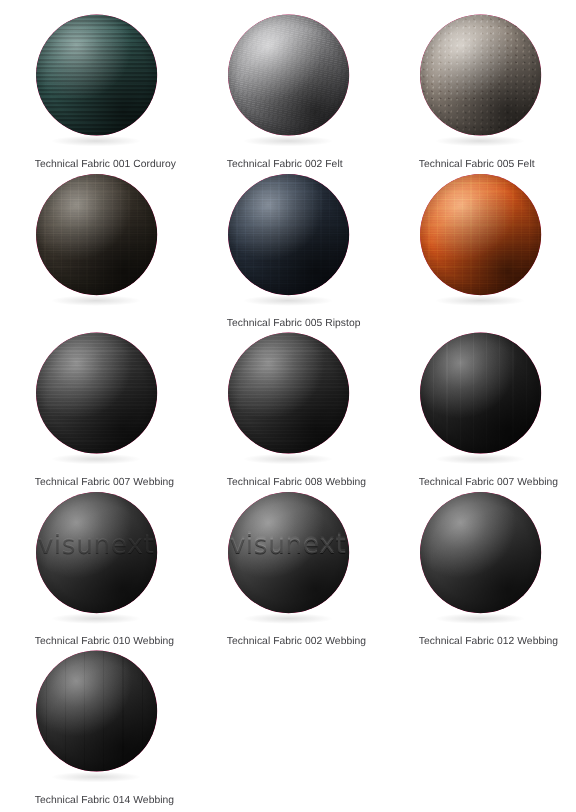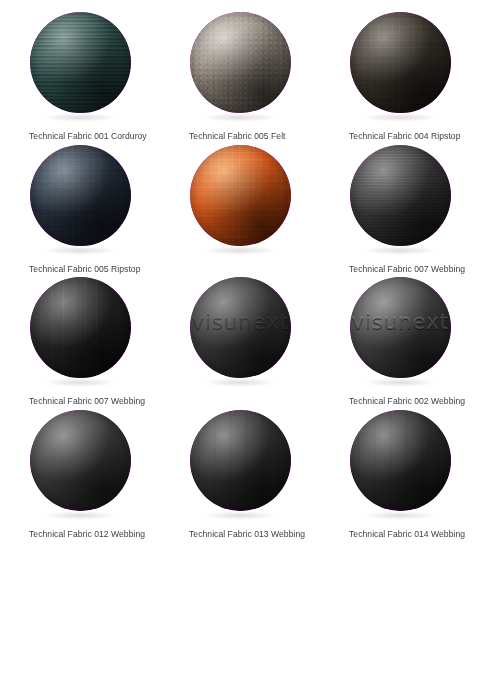--- a/index.html
+++ b/index.html
@@ -43,21 +43,21 @@
     align-items: flex-start;
     justify-content: center;
   }
 
   .sphere {
     position: relative;
     width: 101px;
     height: 101px;
     border-radius: 50%;
     overflow: hidden;
-    background: #a21caf;
+    background: #be185d;
     isolation: isolate;
   }
 
   
   .sphere .base {
     position: absolute;
     inset: 0;
     border-radius: 50%;
   }
 
@@ -138,38 +138,48 @@
           <div class="tex" style="background-image: repeating-linear-gradient(rgba(255, 255, 255, 0.18) 0px, rgba(255, 255, 255, 0.18) 1px, rgba(0, 0, 0, 0.3) 1px, rgba(0, 0, 0, 0.3) 2.6px, rgba(255, 255, 255, 0.05) 2.6px, rgba(255, 255, 255, 0.05) 3.6px); opacity: 0.6;"></div>
           <div class="shade"></div>
         </div>
         <div class="contact"></div>
       </div>
       <div class="swatch-label">Technical Fabric 001 Corduroy</div>
     </div>
     <div class="swatch-cell">
       <div class="sphere-wrap">
         <div class="sphere">
+          <div class="base" style="background: radial-gradient(circle at 34% 26%, rgb(195, 195, 197) 0%, rgb(139, 139, 141) 42%, rgb(63, 63, 66) 93%);"></div>
+          <div class="tex" style="background-image: repeating-linear-gradient(168deg, rgba(255, 255, 255, 0.1) 0px, rgba(255, 255, 255, 0.1) 0.5px, rgba(0, 0, 0, 0.08) 0.5px, rgba(0, 0, 0, 0.08) 1.6px), repeating-linear-gradient(12deg, rgba(255, 255, 255, 0.07) 0px, rgba(255, 255, 255, 0.07) 0.5px, rgba(0, 0, 0, 0.06) 0.5px, rgba(0, 0, 0, 0.06) 1.9px); opacity: 0.55;"></div>
+          <div class="shade"></div>
+        </div>
+        <div class="contact"></div>
+      </div>
+      <div class="swatch-label">Technical Fabric 002 Felt</div>
+    </div>
+    <div class="swatch-cell">
+      <div class="sphere-wrap">
+        <div class="sphere">
           <div class="base" style="background: radial-gradient(circle at 34% 26%, rgb(196, 188, 178) 0%, rgb(141, 131, 121) 42%, rgb(69, 63, 57) 93%);"></div>
           <div class="tex" style="background-image: radial-gradient(circle at 1px 1px, rgba(255, 255, 255, 0.4) 0.6px, rgba(0, 0, 0, 0) 0.8px), radial-gradient(circle at 3px 4px, rgba(0, 0, 0, 0.4) 0.6px, rgba(0, 0, 0, 0) 0.8px); background-size: 5px 5px, 7px 6px; opacity: 0.7;"></div>
           <div class="shade"></div>
         </div>
         <div class="contact"></div>
       </div>
       <div class="swatch-label">Technical Fabric 005 Felt</div>
     </div>
     <div class="swatch-cell">
       <div class="sphere-wrap">
         <div class="sphere">
           <div class="base" style="background: radial-gradient(circle at 34% 26%, rgb(93, 86, 74) 0%, rgb(58, 52, 44) 42%, rgb(23, 21, 15) 93%);"></div>
           <div class="tex" style="background-image: repeating-linear-gradient(rgba(255, 255, 255, 0.16) 0px, rgba(255, 255, 255, 0.16) 1px, rgba(0, 0, 0, 0) 1px, rgba(0, 0, 0, 0) 7px), repeating-linear-gradient(90deg, rgba(255, 255, 255, 0.16) 0px, rgba(255, 255, 255, 0.16) 1px, rgba(0, 0, 0, 0) 1px, rgba(0, 0, 0, 0) 7px), repeating-linear-gradient(rgba(0, 0, 0, 0.12) 0px, rgba(0, 0, 0, 0.12) 1px, rgba(0, 0, 0, 0) 1px, rgba(0, 0, 0, 0) 2px); opacity: 0.55;"></div>
           <div class="shade"></div>
         </div>
         <div class="contact"></div>
       </div>
-      <div class="swatch-label">Technical Fabric 004 Ripstop</div>
     </div>
     <div class="swatch-cell">
       <div class="sphere-wrap">
         <div class="sphere">
           <div class="base" style="background: radial-gradient(circle at 34% 26%, rgb(70, 84, 102) 0%, rgb(39, 48, 60) 42%, rgb(15, 20, 28) 93%);"></div>
           <div class="tex" style="background-image: repeating-linear-gradient(rgba(255, 255, 255, 0.16) 0px, rgba(255, 255, 255, 0.16) 1px, rgba(0, 0, 0, 0) 1px, rgba(0, 0, 0, 0) 7px), repeating-linear-gradient(90deg, rgba(255, 255, 255, 0.16) 0px, rgba(255, 255, 255, 0.16) 1px, rgba(0, 0, 0, 0) 1px, rgba(0, 0, 0, 0) 7px), repeating-linear-gradient(rgba(0, 0, 0, 0.12) 0px, rgba(0, 0, 0, 0.12) 1px, rgba(0, 0, 0, 0) 1px, rgba(0, 0, 0, 0) 2px); opacity: 0.55;"></div>
           <div class="shade"></div>
         </div>
         <div class="contact"></div>
       </div>
@@ -192,38 +202,50 @@
           <div class="tex" style="background-image: repeating-linear-gradient(rgba(255, 255, 255, 0.1) 0px, rgba(255, 255, 255, 0.1) 1px, rgba(0, 0, 0, 0.16) 1px, rgba(0, 0, 0, 0.16) 3px); opacity: 0.55;"></div>
           <div class="shade"></div>
         </div>
         <div class="contact"></div>
       </div>
       <div class="swatch-label">Technical Fabric 007 Webbing</div>
     </div>
     <div class="swatch-cell">
       <div class="sphere-wrap">
         <div class="sphere">
+          <div class="base" style="background: radial-gradient(circle at 34% 26%, rgb(91, 91, 91) 0%, rgb(58, 58, 58) 42%, rgb(20, 20, 20) 93%);"></div>
+          <div class="tex" style="background-image: repeating-linear-gradient(rgba(255, 255, 255, 0.1) 0px, rgba(255, 255, 255, 0.1) 1px, rgba(0, 0, 0, 0.16) 1px, rgba(0, 0, 0, 0.16) 3px); opacity: 0.55;"></div>
+          <div class="shade"></div>
+        </div>
+        <div class="contact"></div>
+      </div>
+      <div class="swatch-label">Technical Fabric 008 Webbing</div>
+    </div>
+    <div class="swatch-cell">
+      <div class="sphere-wrap">
+        <div class="sphere">
           <div class="base" style="background: radial-gradient(circle at 34% 26%, rgb(67, 67, 67) 0%, rgb(38, 38, 38) 42%, rgb(10, 10, 10) 93%);"></div>
           <div class="tex" style="background-image: repeating-linear-gradient(90deg, rgba(255, 255, 255, 0.3) 0px, rgba(255, 255, 255, 0.3) 1px, rgba(0, 0, 0, 0) 1px, rgba(0, 0, 0, 0) 11px); opacity: 0.5;"></div>
           <div class="shade"></div>
         </div>
         <div class="contact"></div>
       </div>
       <div class="swatch-label">Technical Fabric 007 Webbing</div>
     </div>
     <div class="swatch-cell">
       <div class="sphere-wrap">
         <div class="sphere">
           <div class="base" style="background: radial-gradient(circle at 34% 26%, rgb(92, 92, 92) 0%, rgb(59, 59, 59) 42%, rgb(22, 22, 22) 93%);"></div>
           <div class="tex" style="background-image: none; opacity: 0;"></div>
           <div class="shade"></div>
           <div class="wm wm-soft">visunext</div>
         </div>
         <div class="contact"></div>
       </div>
+      <div class="swatch-label">Technical Fabric 010 Webbing</div>
     </div>
     <div class="swatch-cell">
       <div class="sphere-wrap">
         <div class="sphere">
           <div class="base" style="background: radial-gradient(circle at 34% 26%, rgb(106, 106, 106) 0%, rgb(69, 69, 69) 42%, rgb(27, 27, 27) 93%);"></div>
           <div class="tex" style="background-image: none; opacity: 0;"></div>
           <div class="shade"></div>
           <div class="wm wm-strong">visunext</div>
         </div>
         <div class="contact"></div>
@@ -237,31 +259,20 @@
           <div class="tex" style="background-image: none; opacity: 0;"></div>
           <div class="shade"></div>
         </div>
         <div class="contact"></div>
       </div>
       <div class="swatch-label">Technical Fabric 012 Webbing</div>
     </div>
     <div class="swatch-cell">
       <div class="sphere-wrap">
         <div class="sphere">
-          <div class="base" style="background: radial-gradient(circle at 34% 26%, rgb(86, 86, 86) 0%, rgb(51, 51, 51) 42%, rgb(16, 16, 16) 93%);"></div>
-          <div class="tex" style="background-image: repeating-linear-gradient(90deg, rgba(255, 255, 255, 0.22) 0px, rgba(255, 255, 255, 0.22) 1px, rgba(0, 0, 0, 0) 1px, rgba(0, 0, 0, 0) 16px), repeating-linear-gradient(90deg, rgba(0, 0, 0, 0.3) 0px, rgba(0, 0, 0, 0.3) 1px, rgba(0, 0, 0, 0) 1px, rgba(0, 0, 0, 0) 8px); opacity: 0.5;"></div>
-          <div class="shade"></div>
-        </div>
-        <div class="contact"></div>
-      </div>
-      <div class="swatch-label">Technical Fabric 013 Webbing</div>
-    </div>
-    <div class="swatch-cell">
-      <div class="sphere-wrap">
-        <div class="sphere">
           <div class="base" style="background: radial-gradient(circle at 34% 26%, rgb(84, 84, 84) 0%, rgb(49, 49, 49) 42%, rgb(15, 15, 15) 93%);"></div>
           <div class="tex" style="background-image: repeating-linear-gradient(90deg, rgba(255, 255, 255, 0.22) 0px, rgba(255, 255, 255, 0.22) 1px, rgba(0, 0, 0, 0) 1px, rgba(0, 0, 0, 0) 16px), repeating-linear-gradient(90deg, rgba(0, 0, 0, 0.3) 0px, rgba(0, 0, 0, 0.3) 1px, rgba(0, 0, 0, 0) 1px, rgba(0, 0, 0, 0) 8px); opacity: 0.5;"></div>
           <div class="shade"></div>
         </div>
         <div class="contact"></div>
       </div>
       <div class="swatch-label">Technical Fabric 014 Webbing</div>
     </div>
   </div>
 

